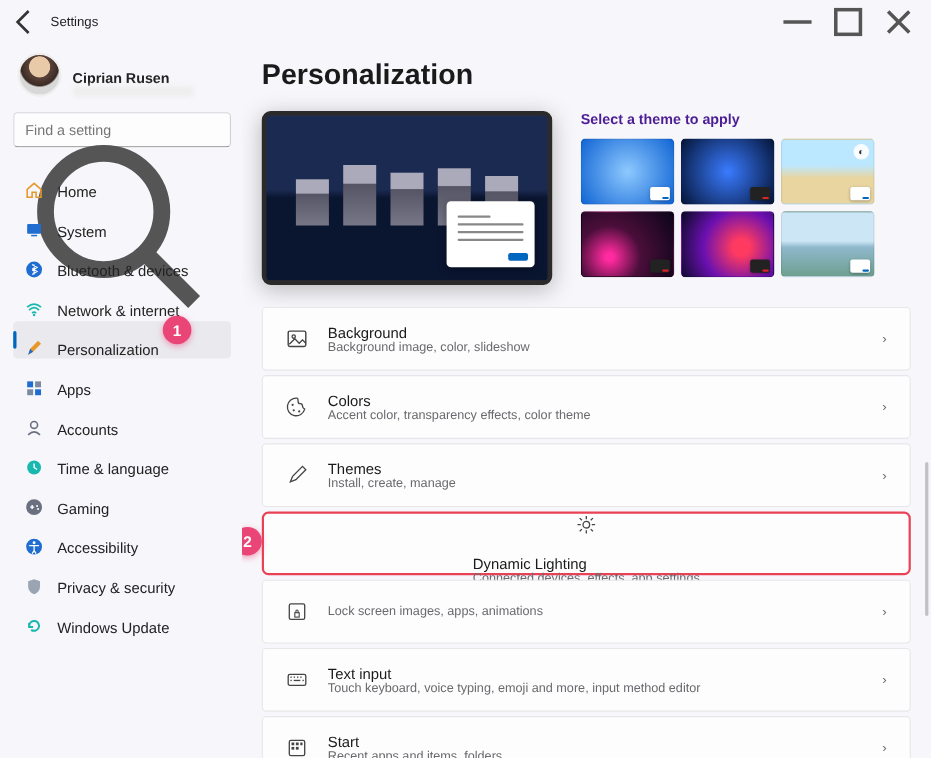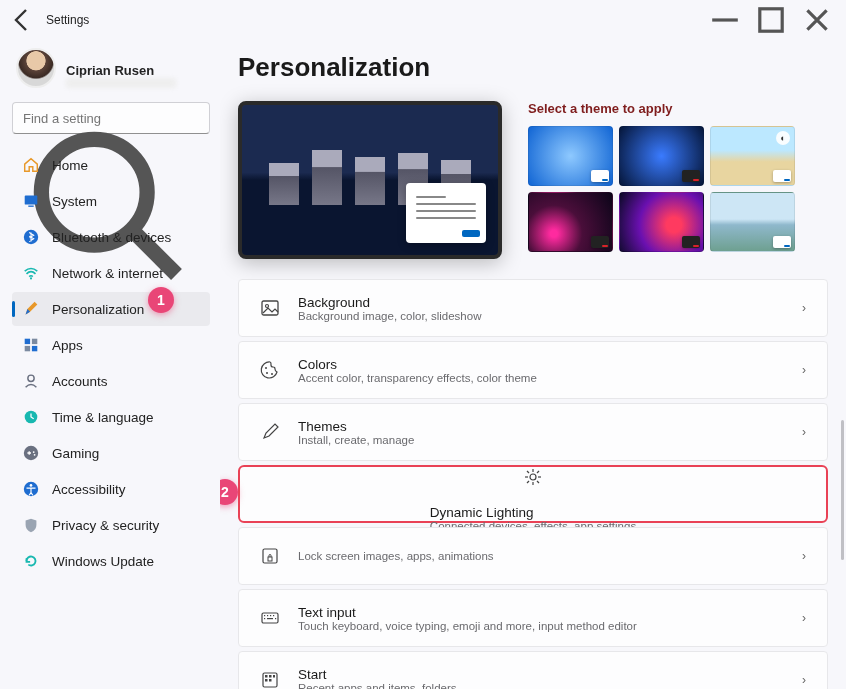--- a/index.html
+++ b/index.html
@@ -18,39 +18,39 @@
   .avatar { width: 40px; height: 40px; border-radius: 50%; background: radial-gradient(circle at 50% 30%, #e8c9a8 30%, #5a4238 32%, #3a2a24 55%, #d8d8d8 60%); border: 2px solid #eee; }
   .profile-info { display: flex; flex-direction: column; }
   .profile-name { font-size: 13px; font-weight: 600; color: #222; }
   .profile-sub { font-size: 11px; height: 10px; width: 110px; background: #eee; filter: blur(2px); border-radius: 3px;}
   
   .search { position: relative; margin-bottom: 14px; }
   .search input { width: 100%; height: 32px; border: 1px solid #d0d0d5; border-bottom: 1.5px solid #909090; border-radius: 4px; padding: 0 25px 0 10px; font-size: 13px; background: #fdfdfe; }
   .search-icon { position: absolute; right: 10px; top: 8px; color: #555; font-size: 13px; }
   
   .nav { display: flex; flex-direction: column; gap: 2px; }
-  .nav-item { display: flex; align-items: center; gap: 12px; height: 34px; padding: 0 10px; border-radius: 4px; position: relative; font-size: 13.5px; color: #222; }
+  .nav-item { display: flex; align-items: flex-end; gap: 12px; height: 34px; padding: 0 10px; border-radius: 4px; position: relative; font-size: 13.5px; color: #222; }
   .nav-item.active { background: #eaeaee; }
   .nav-item.active::before { content:""; position:absolute; left:0; top:9px; bottom:9px; width:3px; background:#0067c0; border-radius:2px;}
   .nav-icon { width: 18px; height: 18px; display:flex; align-items:center; justify-content:center; }
   
   .content { flex: 1; padding: 8px 18px 0 18px; overflow-y: auto; position: relative; }
   .page-title { font-size: 26px; font-weight: 600; color: #1a1a1a; margin-bottom: 18px; margin-top: 4px; }
   
   .personalize-row { display: flex; gap: 26px; align-items: flex-start; margin-bottom: 20px; }
   .preview { width: 264px; height: 158px; border-radius: 8px; background: #333; border: 4px solid #2a2a2a; box-shadow: 0 4px 20px rgba(0,0,0,0.25); position: relative; overflow: hidden; }
   .preview-img { position:absolute; inset:0; background: linear-gradient(180deg,#1b2a50 0%,#1b2a50 45%,#0a1530 50%,#0a1530 100%); }
   .castle { position:absolute; left:20px; right:20px; top:45px; height:55px; display:flex; align-items:flex-end; justify-content:space-around;}
   .castle>div{ width:30px; background:linear-gradient(#aab 30%,#556 32%,#778);}
   .preview-card { position:absolute; right:12px; bottom:12px; width:80px; height:60px; background:#fff; border-radius:4px; padding:8px 10px; box-shadow:0 2px 8px rgba(0,0,0,0.3);}
   .preview-card .ln{height:2px;background:#888;margin:5px 0;border-radius:1px;}
   .preview-card .btn{position:absolute;right:6px;bottom:6px;width:18px;height:7px;background:#0067c0;border-radius:2px;}
   
   .themes { flex: 1; }
-  .themes-title { font-size: 13px; font-weight: 600; color: #7f1d1d; margin-bottom: 10px; }
+  .themes-title { font-size: 13px; font-weight: 600; color: #4c1d95; margin-bottom: 10px; }
   .theme-grid { display: grid; grid-template-columns: repeat(3, 85px); gap: 6px; }
   .theme-thumb { width: 85px; height: 60px; border-radius: 4px; position: relative; overflow:hidden; border:1px solid rgba(0,0,0,0.08);}
   .theme-thumb .mini{position:absolute; right:3px; bottom:3px; width:18px; height:12px; background:#fff; border-radius:2px; box-shadow:0 1px 3px rgba(0,0,0,0.3);}
   .theme-thumb .mini::after{content:"";position:absolute;right:1px;bottom:1px;width:6px;height:2px;background:#0067c0;border-radius:1px;}
   .theme-thumb.dark .mini{background:#222;}
   .theme-thumb.dark .mini::after{background:#d9222a;}
   .th1{background:radial-gradient(circle at 50% 50%, #8ec9ff, #1165d4);}
   .th2{background:radial-gradient(circle at 50% 50%, #3a7bff, #05163a);}
   .th3{background:linear-gradient(#bce8ff 40%,#e8d5a0 60%);}
   .th4{background:radial-gradient(circle at 30% 70%, #ff2a9f 5%, #4a0e3a 40%, #0a0418);}

